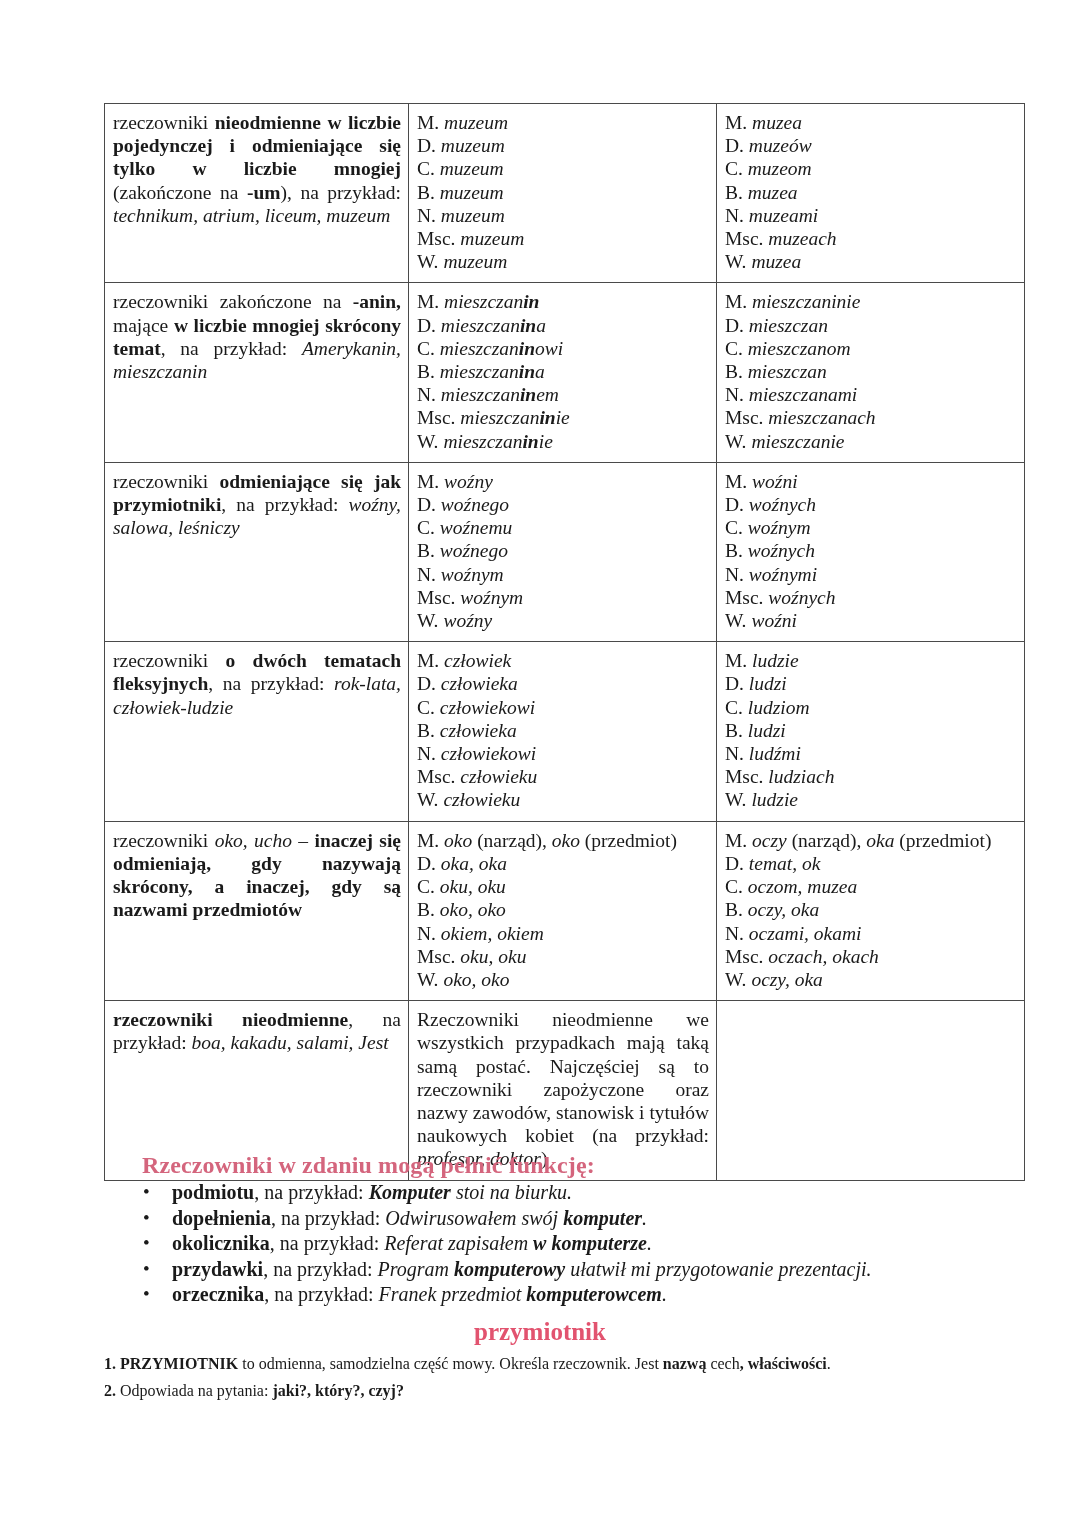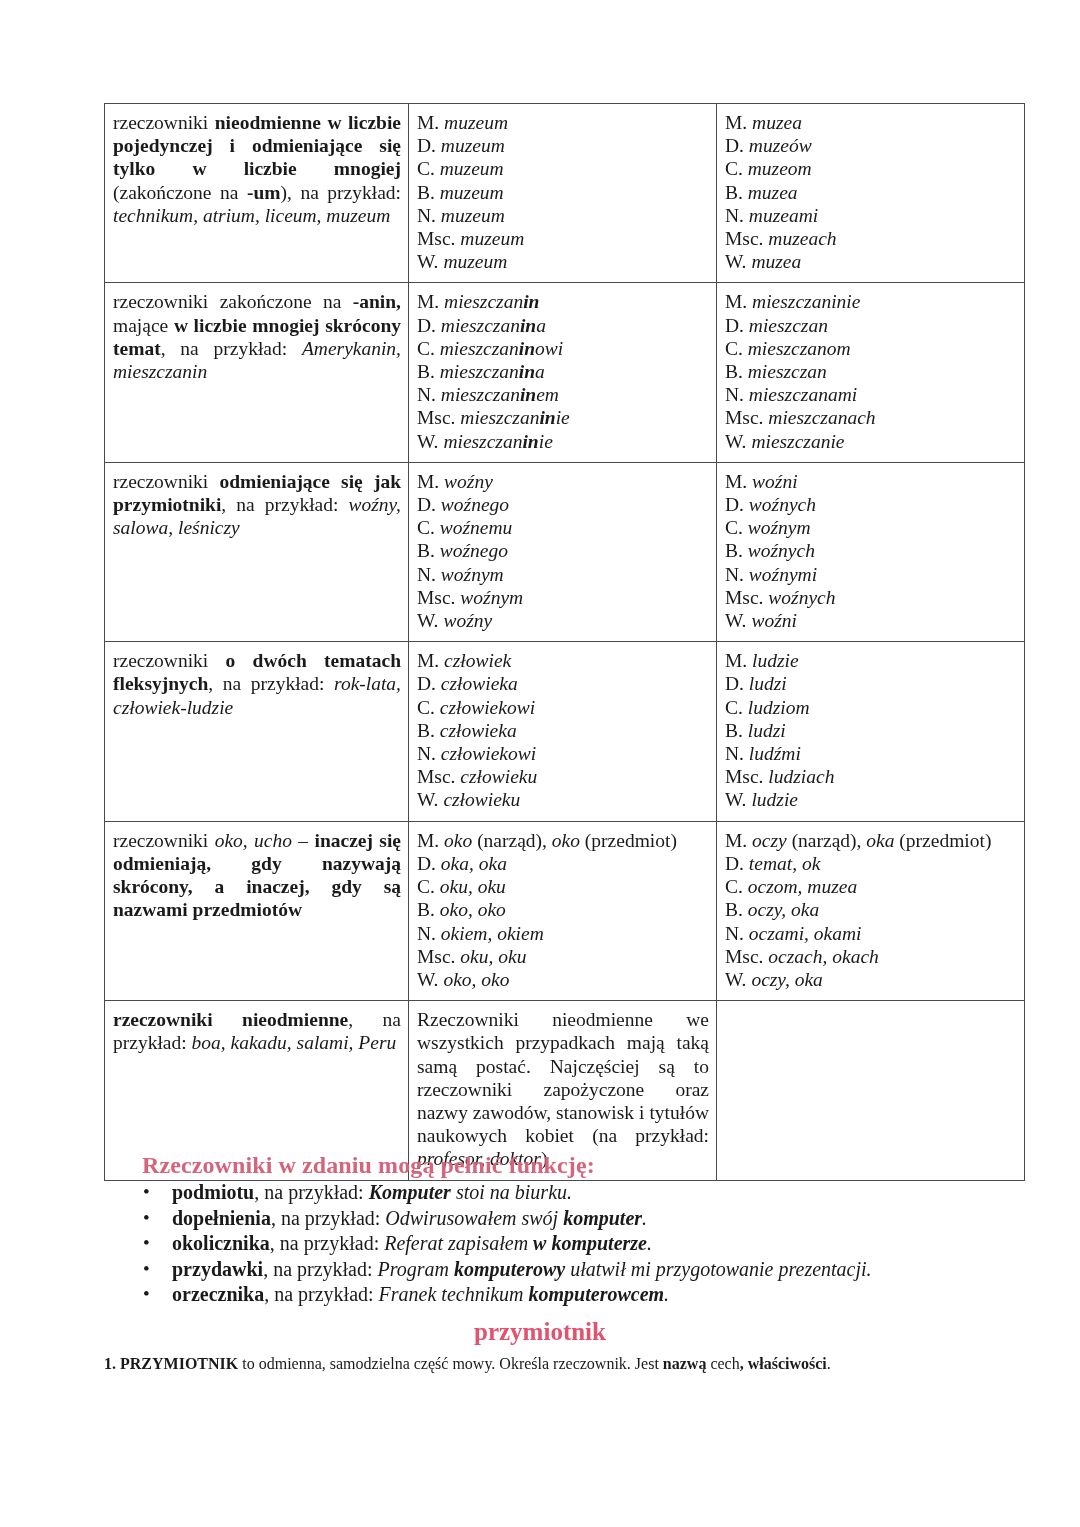--- a/index.html
+++ b/index.html
@@ -245,21 +245,21 @@
           <p class="case-line"><span class="case-abbr">C.</span> <i>oczom, muzea</i></p>
           <p class="case-line"><span class="case-abbr">B.</span> <i>oczy, oka</i></p>
           <p class="case-line"><span class="case-abbr">N.</span> <i>oczami, okami</i></p>
           <p class="case-line"><span class="case-abbr">Msc.</span> <i>oczach, okach</i></p>
           <p class="case-line"><span class="case-abbr">W.</span> <i>oczy, oka</i></p>
         </td>
       </tr>
 
       <tr>
         <td class="col-desc">
-          <p><b>rzeczowniki nieodmienne</b><span class="rom">, na przykład: </span><i>boa, kakadu, salami, Peru</i></p>
+          <p><b>rzeczowniki nieodmienne</b><span class="rom">, na przykład: </span><i>boa, kakadu, salami, Jest</i></p>
         </td>
         <td class="col-sing col-wide">
           <p class="justify-block"><span class="rom">Rzeczowniki nieodmienne we wszystkich przypadkach mają taką samą postać. Najczęściej są to rzeczowniki zapożyczone oraz nazwy zawodów, stanowisk i tytułów naukowych kobiet (na przykład: </span><i>profesor, doktor</i><span class="rom">)</span></p>
         </td>
         <td class="col-plur"></td>
       </tr>
 
     </tbody>
   </table>
 
@@ -277,23 +277,24 @@
     <li>
       <span class="bullet">•</span>
       <b>okolicznika</b><span class="rom">, na przykład: </span><i>Referat zapisałem </i><span class="bi">w komputerze</span><i>.</i>
     </li>
     <li>
       <span class="bullet">•</span>
       <b>przydawki</b><span class="rom">, na przykład: </span><i>Program </i><span class="bi">komputerowy</span><i> ułatwił mi przygotowanie prezentacji.</i>
     </li>
     <li>
       <span class="bullet">•</span>
-      <b>orzecznika</b><span class="rom">, na przykład: </span><i>Franek technikum </i><span class="bi">komputerowcem</span><i>.</i>
+      <b>orzecznika</b><span class="rom">, na przykład: </span><i>Franek przedmiot </i><span class="bi">komputerowcem</span><i>.</i>
     </li>
   </ul>
 
   <div class="adj-title">przymiotnik</div>
 
   <div class="adj-body">
     <p><b>1.</b> <b>PRZYMIOTNIK</b><span class="rom"> to odmienna, samodzielna część mowy. Określa rzeczownik. Jest </span><b>nazwą</b><span class="rom"> cech</span><b>,</b><span class="rom"> </span><b>właściwości</b><span class="rom">.</span></p>
+    <p class="last"><b>2.</b><span class="rom"> Odpowiada na pytania: </span><b>jaki?, który?, czyj?</b></p>
   </div>
 
 </div>
 
 </body></html>

